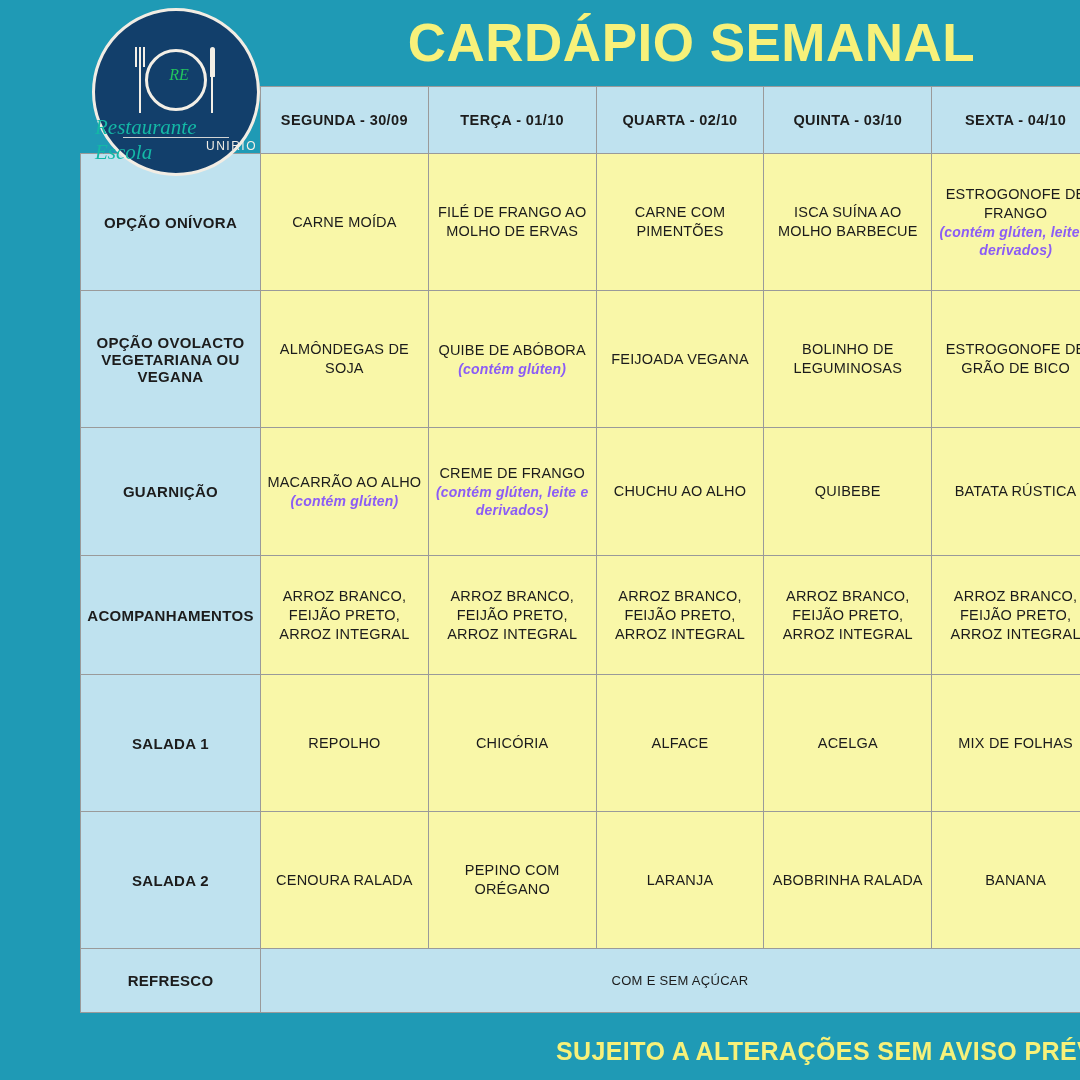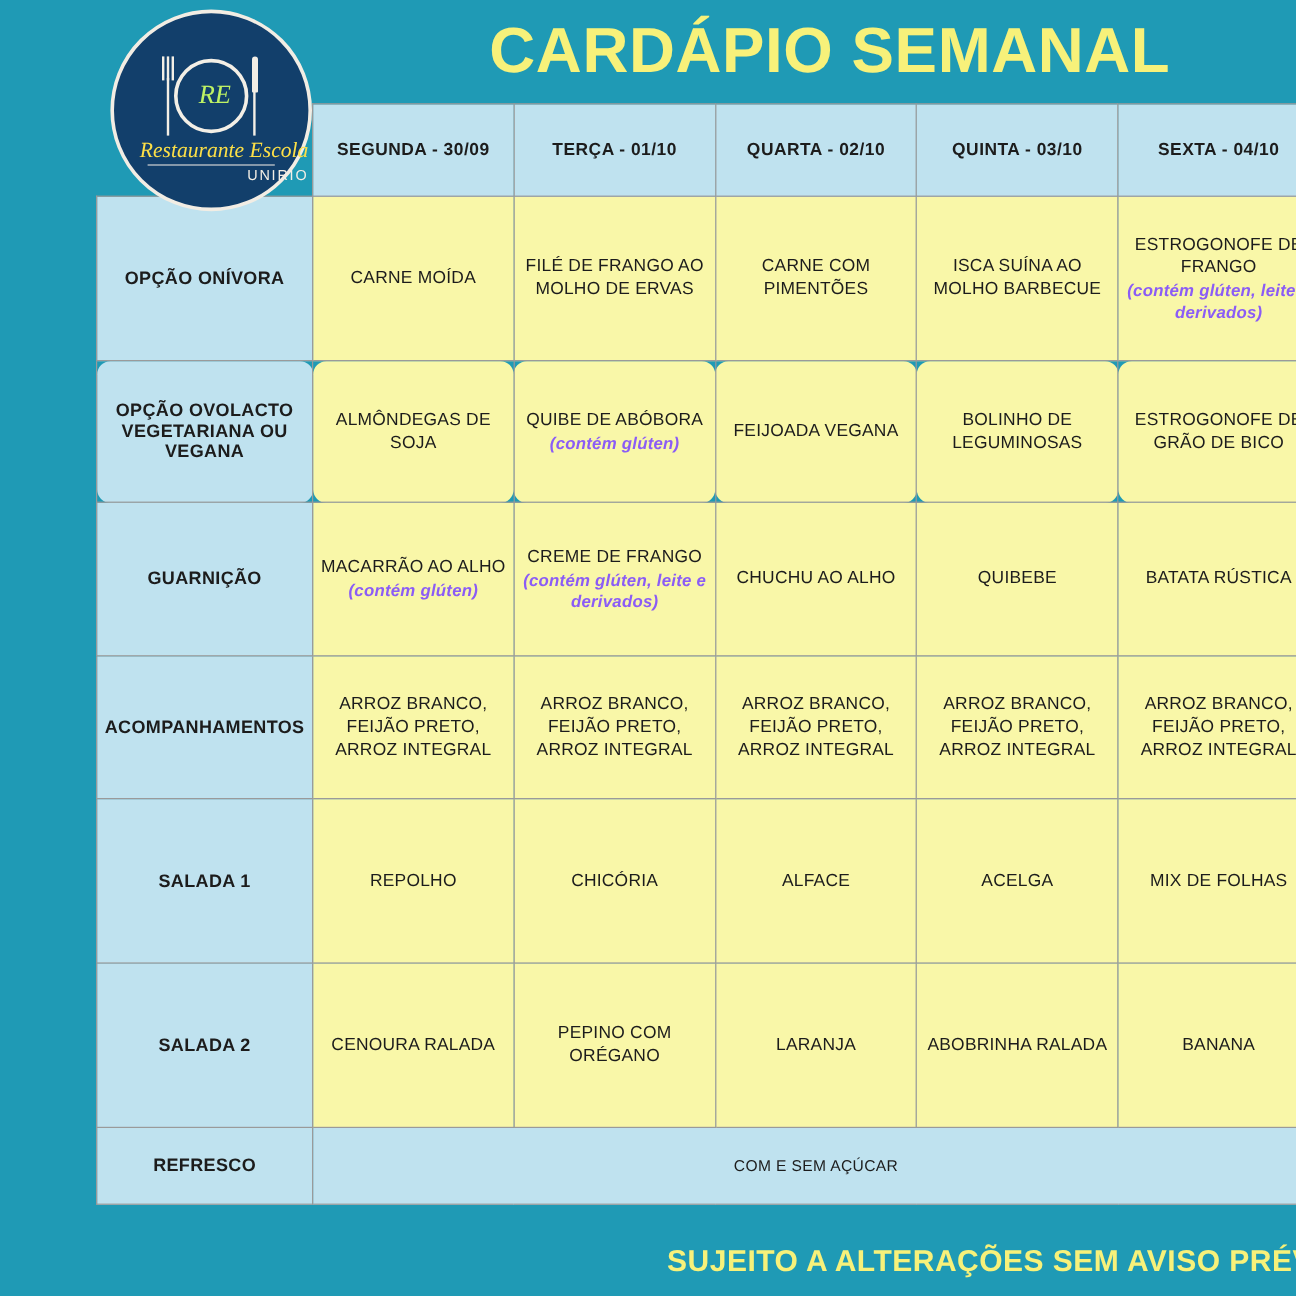--- a/index.html
+++ b/index.html
@@ -68,22 +68,22 @@
     box-sizing: border-box;
   }
   .logo-re {
     position: absolute;
     left: 0;
     top: 14px;
     width: 62px;
     text-align: center;
     font-family: "Liberation Serif", serif;
     font-style: italic;
-    font-size: 22px;
-    color: #bef264;
+    font-size: 16px;
+    color: #22c55e;
   }
   .logo-fork, .logo-knife {
     position: absolute;
     top: 36px;
     width: 10px;
     height: 66px;
   }
   .logo-fork { left: 40px; }
   .logo-knife { right: 40px; }
   .logo-fork .tine {
@@ -119,25 +119,25 @@
     top: 28px;
     width: 2px;
     height: 38px;
     background: #f3efe6;
   }
   .logo-name {
     position: absolute;
     left: 0;
     top: 104px;
     width: 162px;
-    text-align: right;
+    text-align: left;
     font-family: "Liberation Serif", serif;
     font-style: italic;
-    font-size: 18px;
-    color: #fde047;
+    font-size: 21px;
+    color: #14b8a6;
   }
   .logo-sub {
     position: absolute;
     left: 0;
     top: 128px;
     width: 162px;
     text-align: right;
     font-size: 12px;
     letter-spacing: 1.5px;
     color: #f3efe6;
@@ -172,21 +172,21 @@
     width: 180px;
     background: transparent;
     border: none !important;
   }
   .day-head {
     background: #bfe2ef;
     font-size: 14.5px;
     font-weight: bold;
     color: #1c1c1c;
     letter-spacing: .4px;
-    height: 77px;
+    height: 67px;
   }
   .row-head {
     background: #bfe2ef;
     font-size: 15px;
     font-weight: bold;
     color: #1c1c1c;
     letter-spacing: .3px;
     width: 180px;
   }
   .cell {
@@ -198,21 +198,21 @@
   }
   .warn {
     display: block;
     color: #8b5cf6;
     font-style: italic;
     font-weight: bold;
     font-size: 14px;
     line-height: 18px;
   }
   .r-onivora td, .r-onivora th { height: 137px; }
-  .r-vegana td, .r-vegana th { height: 118px; border-radius: 11px; }
+  .r-vegana td, .r-vegana th { height: 137px; }
   .r-guarnicao td, .r-guarnicao th { height: 128px; }
   .r-acomp td, .r-acomp th { height: 119px; }
   .r-salada1 td, .r-salada1 th { height: 137px; }
   .r-salada2 td, .r-salada2 th { height: 137px; }
   .r-refresco td, .r-refresco th { height: 64px; }
   .refresco-cell {
     background: #bfe2ef;
     font-size: 13px;
     color: #1c1c1c;
     letter-spacing: .3px;

